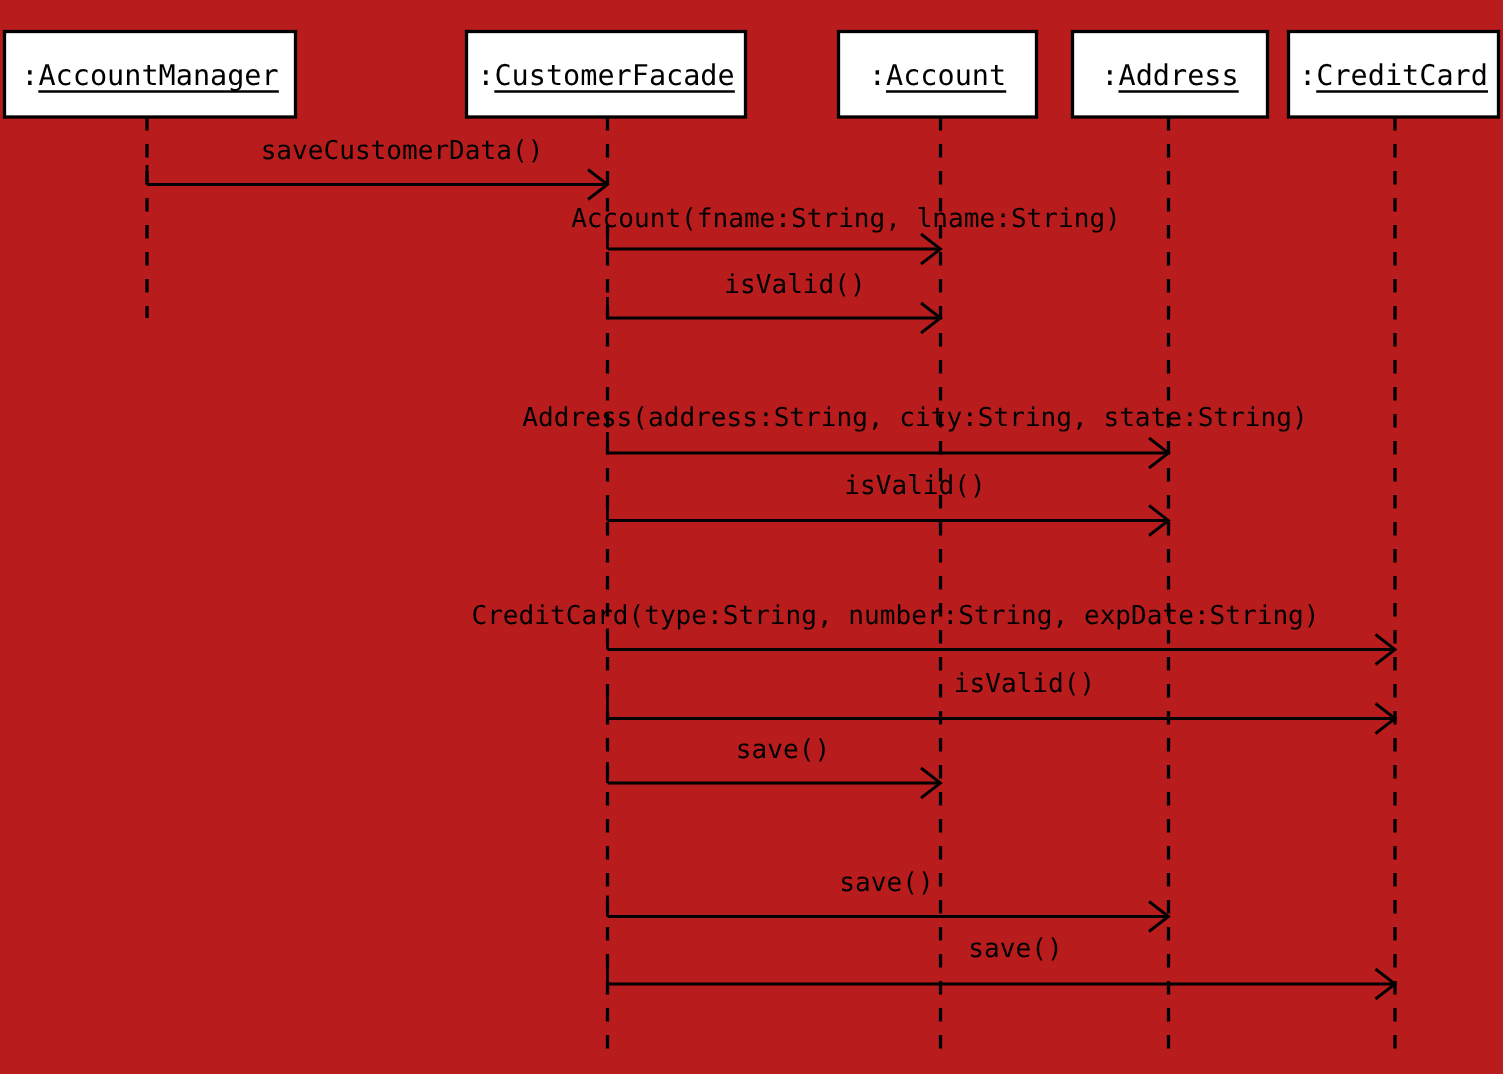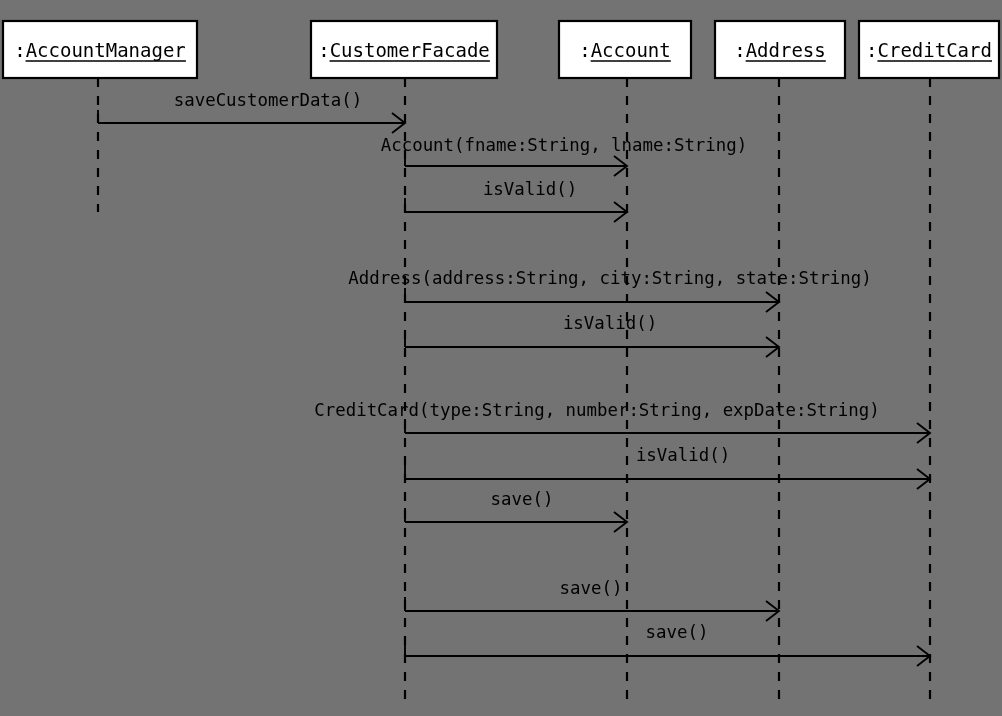--- a/index.html
+++ b/index.html
@@ -5,21 +5,21 @@
 <style>
   html, body {
     margin: 0;
     padding: 0;
     background: #ffffff;
   }
   #diagram-root {
     position: relative;
     width: 1002px;
     height: 716px;
-    background: #737373;
+    background: #b91c1c;
     overflow: hidden;
     font-family: "DejaVu Sans Mono", "Liberation Mono", monospace;
     text-decoration: underline;
   }
   #diagram-svg {
     position: absolute;
     left: 0;
     top: 0;
     width: 1002px;
     height: 716px;

